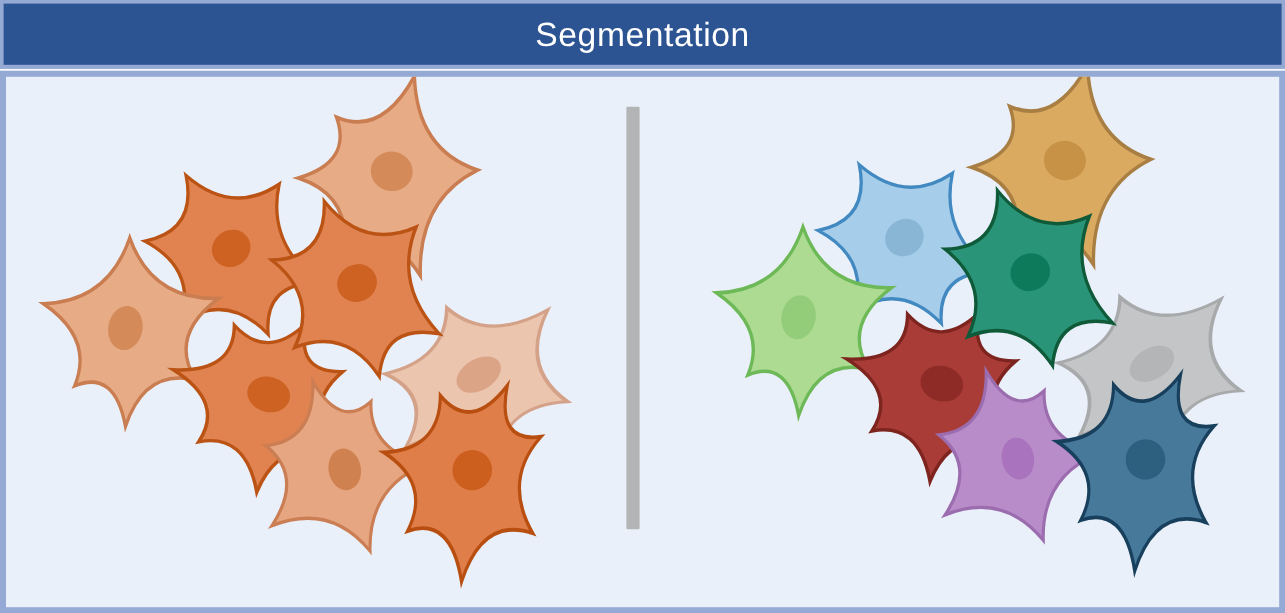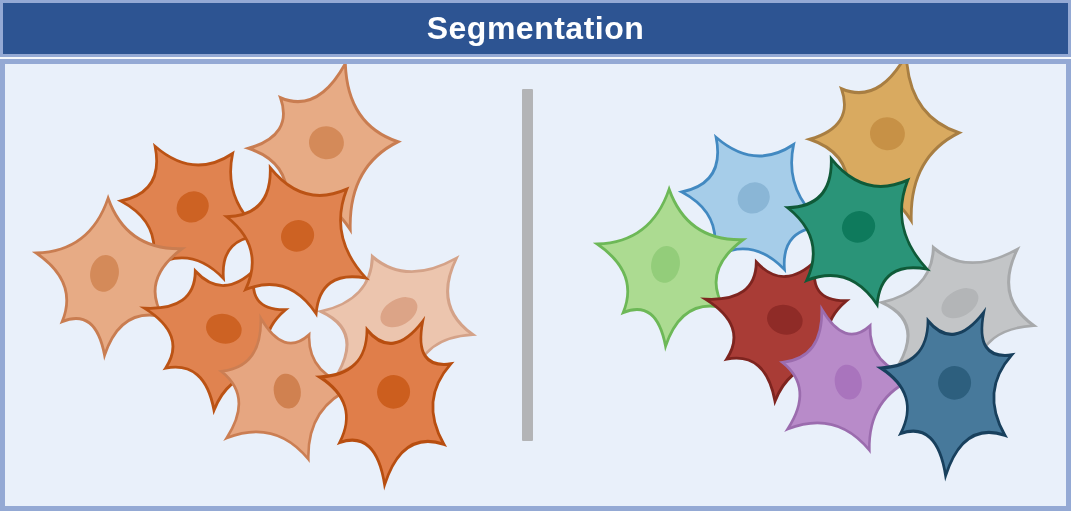--- a/index.html
+++ b/index.html
@@ -17,22 +17,22 @@
     height: 57px;
     box-sizing: border-box;
     border: 3px solid #94a9d4;
     background: #2d5492;
     display: flex;
     align-items: center;
     justify-content: center;
   }
   .header .title {
     color: #ffffff;
-    font-size: 32px;
-    font-weight: 700;
+    font-size: 28px;
+    font-weight: 400;
     letter-spacing: 0.5px;
   }
   .panel {
     position: absolute;
     left: 0; right: 0;
     top: 59px; bottom: 0;
     box-sizing: border-box;
     border: 5px solid #94a9d4;
     background: #e9f0fa;
   }

